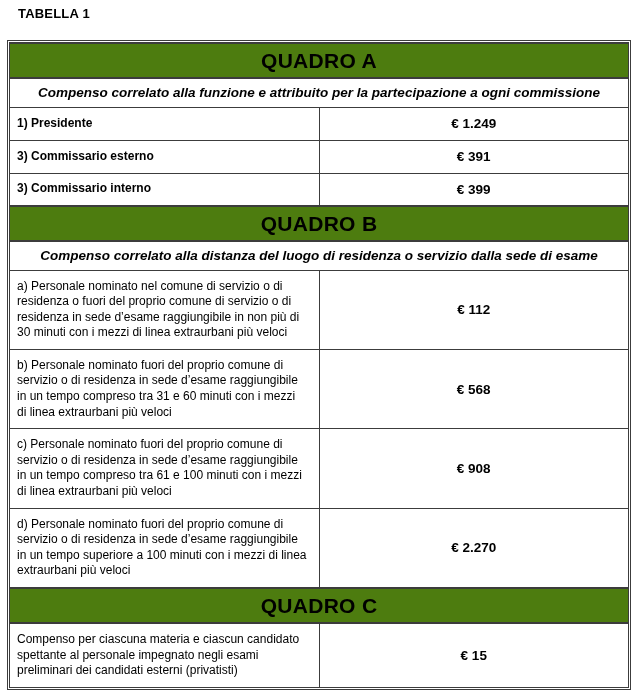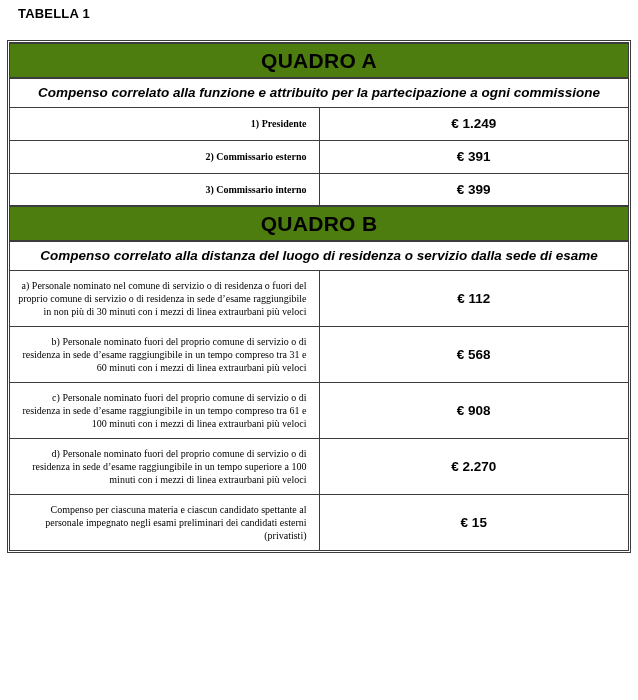--- a/index.html
+++ b/index.html
@@ -53,25 +53,24 @@
   tr.subtitle-row td {
     font-size: 13.5px;
     font-weight: bold;
     font-style: italic;
     text-align: center;
     height: 29px;
     padding: 2px 6px;
     margin-top: 47px;
   }
   tr.item-row td.label {
-    font-size: 10px;
+    font-size: 12px;
     line-height: 1.3;
     padding: 8px 12px 8px 7px;
-    text-align: right;
-    font-family: Liberation Serif, serif;
+    text-align: left;
   }
   tr.item-row td.value {
     width: 79px;
     font-size: 13.5px;
     font-weight: bold;
     text-align: center;
     padding: 2px 2px;
     white-space: nowrap;
     margin-top: 42px;
   }
@@ -93,21 +92,21 @@
           <td colspan="2">QUADRO A</td>
         </tr>
         <tr class="subtitle-row">
           <td colspan="2">Compenso correlato alla funzione e attribuito per la partecipazione a ogni commissione</td>
         </tr>
         <tr class="item-row single bold-label">
           <td class="label">1) Presidente</td>
           <td class="value">€ 1.249</td>
         </tr>
         <tr class="item-row single bold-label">
-          <td class="label">2) Commissario esterno</td>
+          <td class="label">3) Commissario esterno</td>
           <td class="value">€ 391</td>
         </tr>
         <tr class="item-row single bold-label">
           <td class="label">3) Commissario interno</td>
           <td class="value">€ 399</td>
         </tr>
 
         <tr class="quadro-row">
           <td colspan="2">QUADRO B</td>
         </tr>
@@ -124,20 +123,23 @@
         </tr>
         <tr class="item-row">
           <td class="label">c) Personale nominato fuori del proprio comune di servizio o di residenza in sede d’esame raggiungibile in un tempo compreso tra 61 e 100 minuti con i mezzi di linea extraurbani più veloci</td>
           <td class="value">€ 908</td>
         </tr>
         <tr class="item-row">
           <td class="label">d) Personale nominato fuori del proprio comune di servizio o di residenza in sede d’esame raggiungibile in un tempo superiore a 100 minuti con i mezzi di linea extraurbani più veloci</td>
           <td class="value">€ 2.270</td>
         </tr>
 
+        <tr class="quadro-row">
+          <td colspan="2">QUADRO C</td>
+        </tr>
         <tr class="item-row">
           <td class="label">Compenso per ciascuna materia e ciascun candidato spettante al personale impegnato negli esami preliminari dei candidati esterni (privatisti)</td>
           <td class="value">€ 15</td>
         </tr>
 
       </tbody>
     </table>
   </div>
 </div>
 

